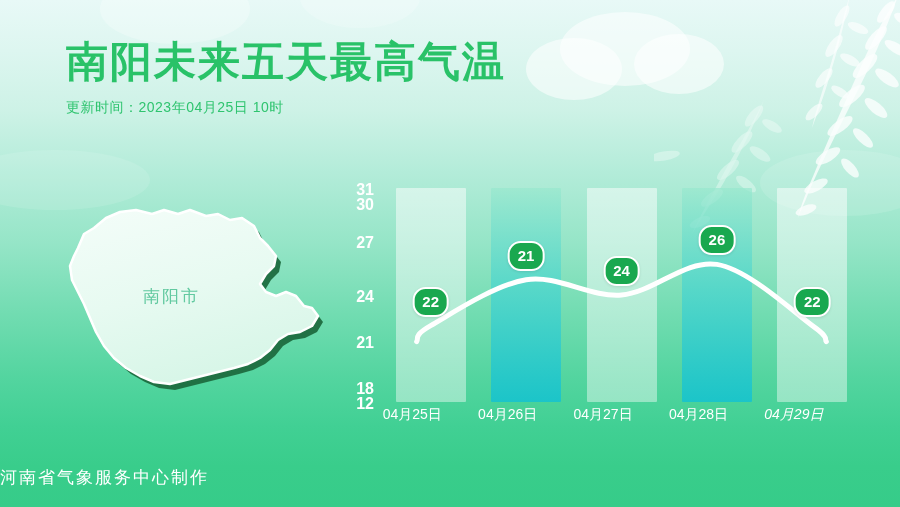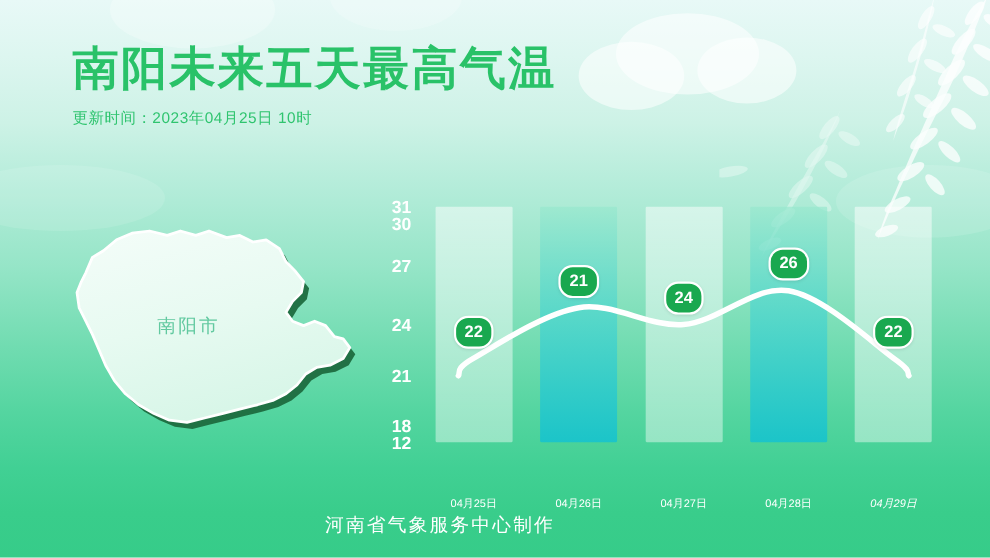--- a/index.html
+++ b/index.html
@@ -182,35 +182,33 @@
     position: absolute;
     left: 43px;
     top: 218px;
     width: 477px;
     height: 22px;
   }
   .x-label {
     position: absolute;
     top: 0;
     width: 96px;
-    text-align: center;
+    text-align: left;
     transform: translateX(-50%);
-    font-size: 10px;
+    font-size: 14px;
     color: #ffffff;
     white-space: nowrap;
-    margin-top: 45px;
   }
 
   
   .footer {
     position: absolute;
     left: 0;
     top: 466px;
     width: 800px;
-    text-align: center;
     font-size: 17px;
     color: #ffffff;
     letter-spacing: 2px;
   }
 </style>
 </head>
 <body>
 
 <div id="poster">
 

